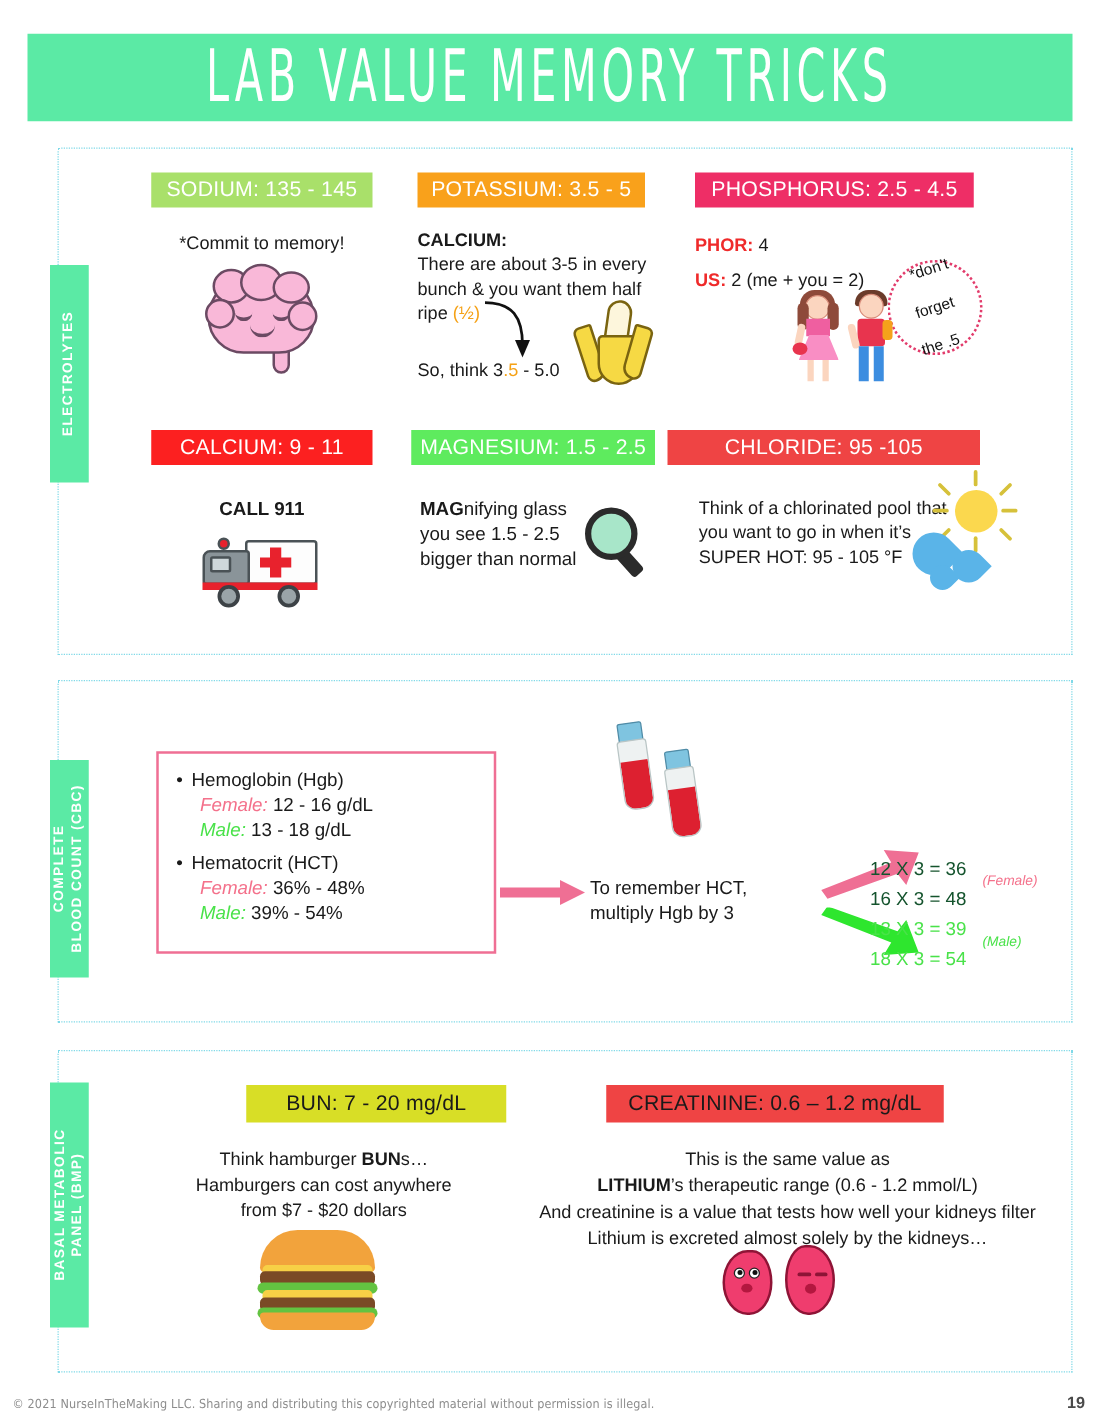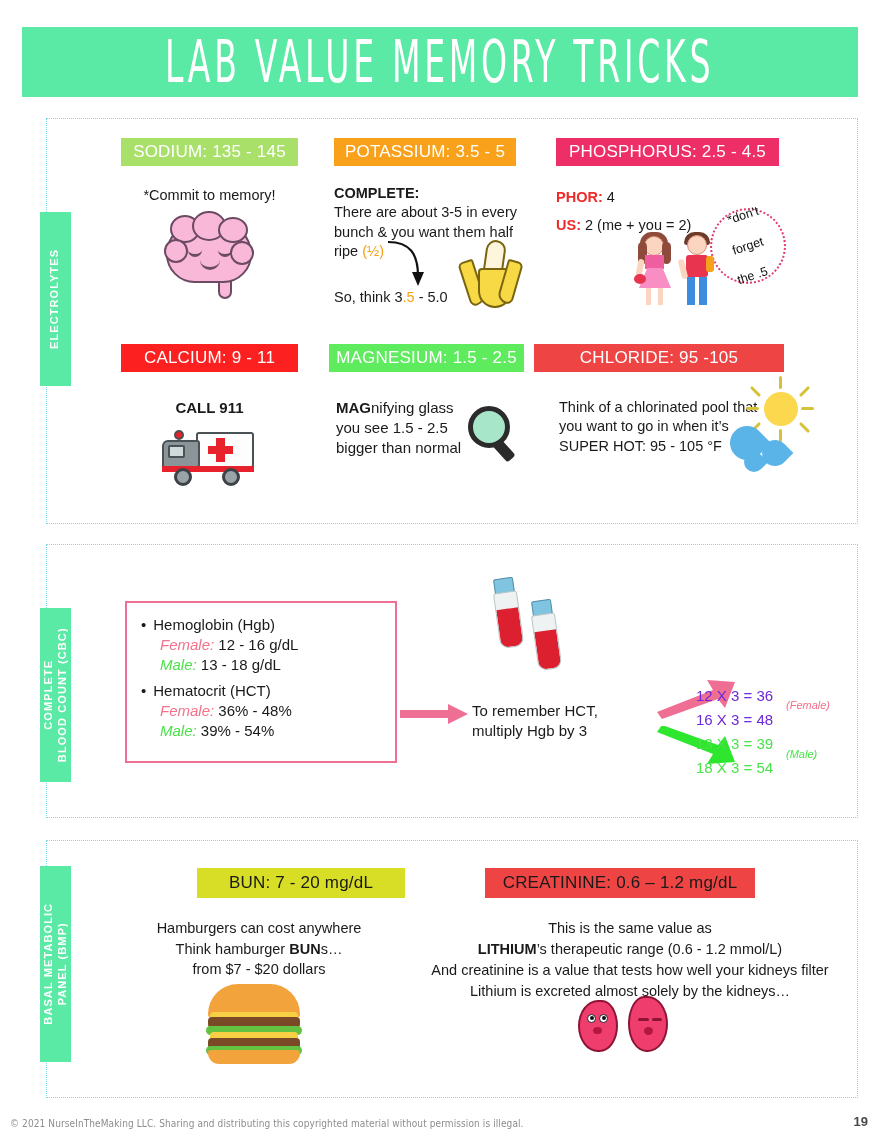--- a/index.html
+++ b/index.html
@@ -207,21 +207,21 @@
     <div class="brain-lobe" style="left:52px; top:2px;  width:30px; height:26px;"></div>
     <div class="brain-lobe" style="left:-2px; top:24px; width:24px; height:24px;"></div>
     <div class="brain-lobe" style="left:64px; top:26px; width:24px; height:24px;"></div>
     <div class="eye" style="left:22px; top:34px;"></div>
     <div class="eye" style="left:52px; top:34px;"></div>
     <div class="smile" style="left:34px; top:44px;"></div>
   </div>
 
   <div class="badge" id="badge-potassium" style="left: 334px; top: 138px; width: 182px; height: 28px; background: rgb(249, 161, 27);">POTASSIUM: 3.5 - 5</div>
   <div class="tblock" style="left:334px; top:184px; width:200px;">
-    <div class="b">COMPLETE:</div>
+    <div class="b">CALCIUM:</div>
     <div>There are about 3-5 in every</div>
     <div>bunch &amp; you want them half</div>
     <div>
       <span>ripe </span><span class="orange">(½)</span>
     </div>
   </div>
   <svg class="curve-arrow" style="left:386px; top:238px;" width="44" height="52" viewBox="0 0 44 52">
     <path d="M2 4 C 24 4, 32 16, 32 38" stroke="#111" stroke-width="2.2" fill="none"></path>
     <path d="M32 48 L26 34 L38 34 Z" fill="#111"></path>
   </svg>
@@ -376,38 +376,38 @@
   </div>
 
   <svg class="arrow-svg" style="left:655px; top:678px;" width="82" height="42" viewBox="0 0 82 42">
     <path d="M2 34 L58 12 L52 2 L80 4 L70 30 L63 21 L7 41 Z" fill="#ef6f94"></path>
   </svg>
 
   <svg class="arrow-svg" style="left:655px; top:726px;" width="82" height="42" viewBox="0 0 82 42">
     <path d="M2 6 L58 28 L52 38 L80 36 L70 10 L63 19 L7 -1 Z" fill="#2ee62e"></path>
   </svg>
 
-  <div class="tblock" style="left:696px; top:684px; width:120px; font-size:15px; color:#6d28d9; line-height:1.62;">
+  <div class="tblock" style="left:696px; top:684px; width:120px; font-size:15px; color:#14532d; line-height:1.62;">
     <div>12 X 3 = 36</div>
     <div>16 X 3 = 48</div>
   </div>
   <div class="tblock" style="left:786px; top:698px; font-size:11px; color:#f4718b; font-style:italic;">(Female)</div>
 
   <div class="tblock" style="left:696px; top:732px; width:120px; font-size:15px; color:#49e249; line-height:1.62;">
     <div>13 X 3 = 39</div>
     <div>18 X 3 = 54</div>
   </div>
   <div class="tblock" style="left:786px; top:747px; font-size:11px; color:#49e249; font-style:italic;">(Male)</div>
 
   <div class="badge dark" id="badge-bun" style="left: 155px; top: 868px; width: 208px; height: 30px; background: rgb(216, 222, 38); margin-left: 42px;">BUN: 7 - 20 mg/dL</div>
   <div class="tblock center" style="left:124px; top:918px; width:270px; font-size:14.5px; line-height:1.42;">
+    <div>
+      <span>Think hamburger </span><span class="b">BUN</span><span>s…</span>
+    </div>
     <div>Hamburgers can cost anywhere</div>
-    <div>
-      <span>Think hamburger </span><span class="b">BUN</span><span>s…</span>
-    </div>
     <div>from $7 - $20 dollars</div>
   </div>
 
   <div class="art" style="left:204px; top:984px; width:100px; height:78px;">
     <div class="burger-layer" style="left:4px;  top:0px;  width:92px; height:34px; background:#f2a33c; border-radius:46px 46px 6px 6px;"></div>
     <div class="burger-layer" style="left:6px;  top:28px; width:88px; height:10px; background:#f7d046; border-radius:4px;"></div>
     <div class="burger-layer" style="left:4px;  top:33px; width:92px; height:11px; background:#7a4a26; border-radius:4px;"></div>
     <div class="burger-layer" style="left:2px;  top:42px; width:96px; height:9px;  background:#63c341; border-radius:6px;"></div>
     <div class="burger-layer" style="left:6px;  top:48px; width:88px; height:10px; background:#f7d046; border-radius:4px;"></div>
     <div class="burger-layer" style="left:4px;  top:54px; width:92px; height:11px; background:#7a4a26; border-radius:4px;"></div>

